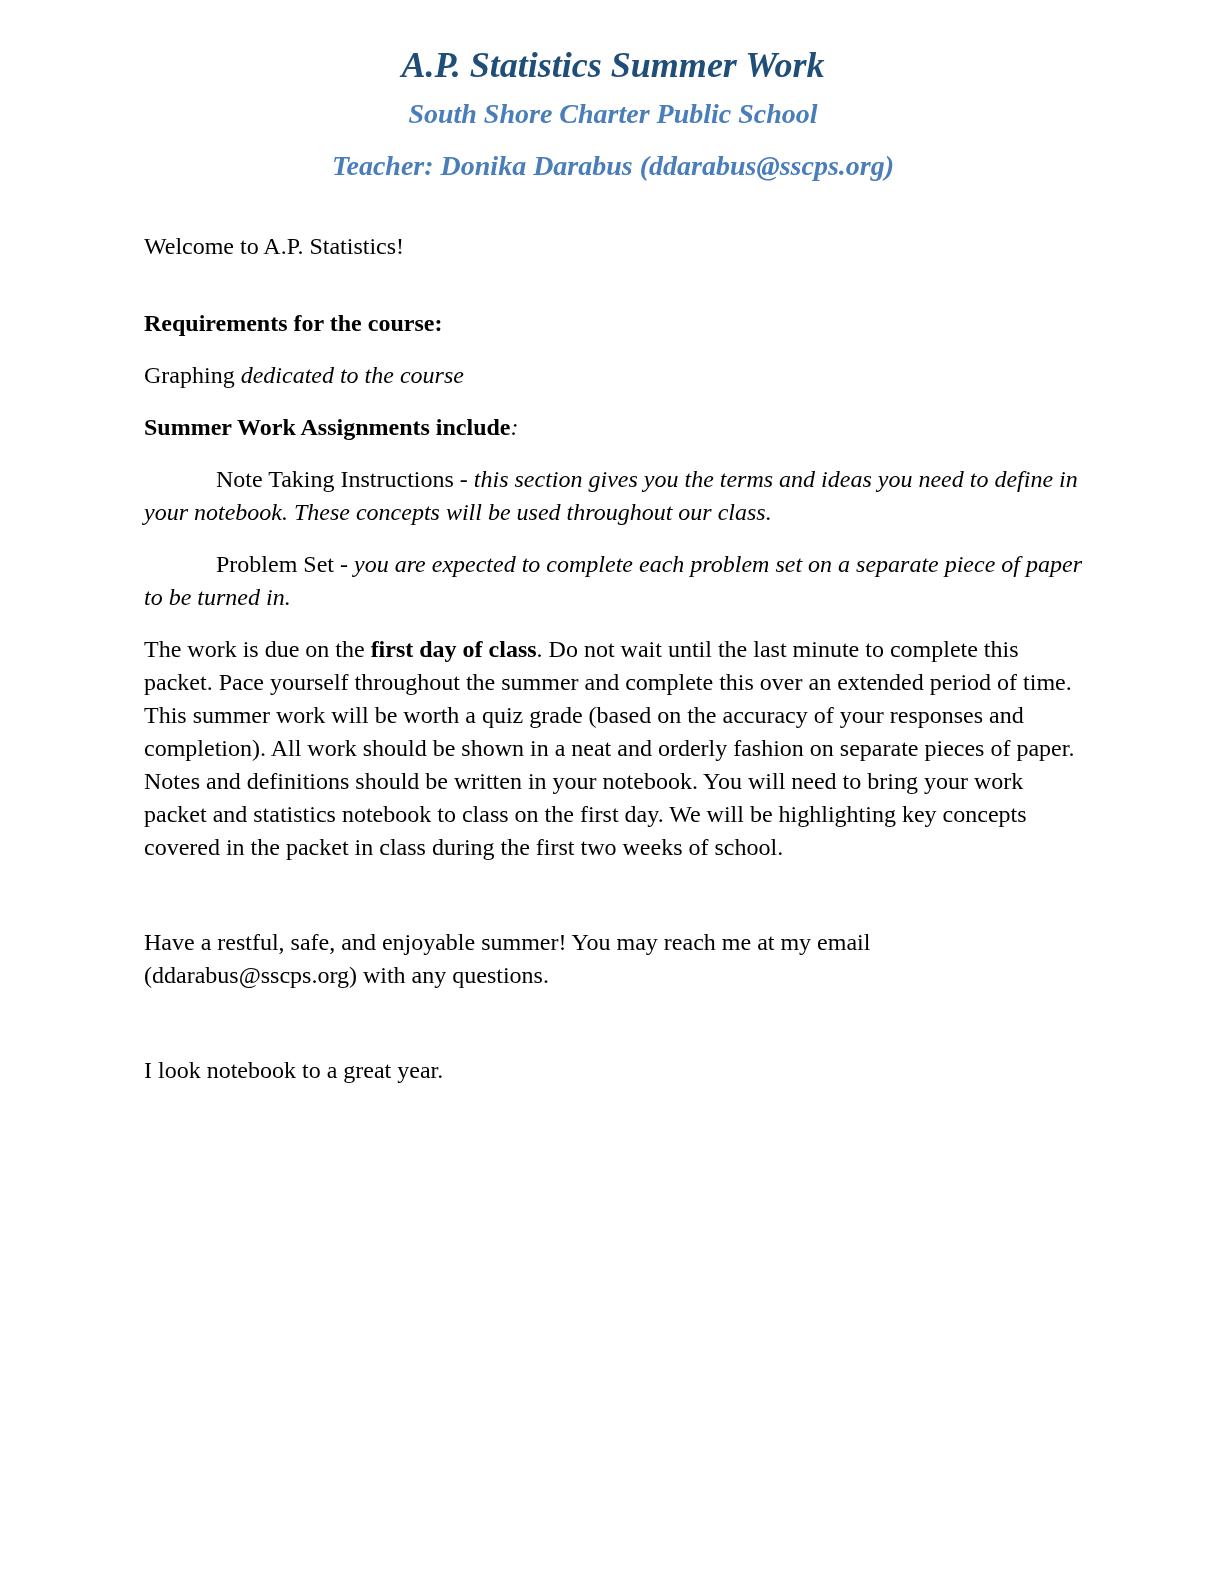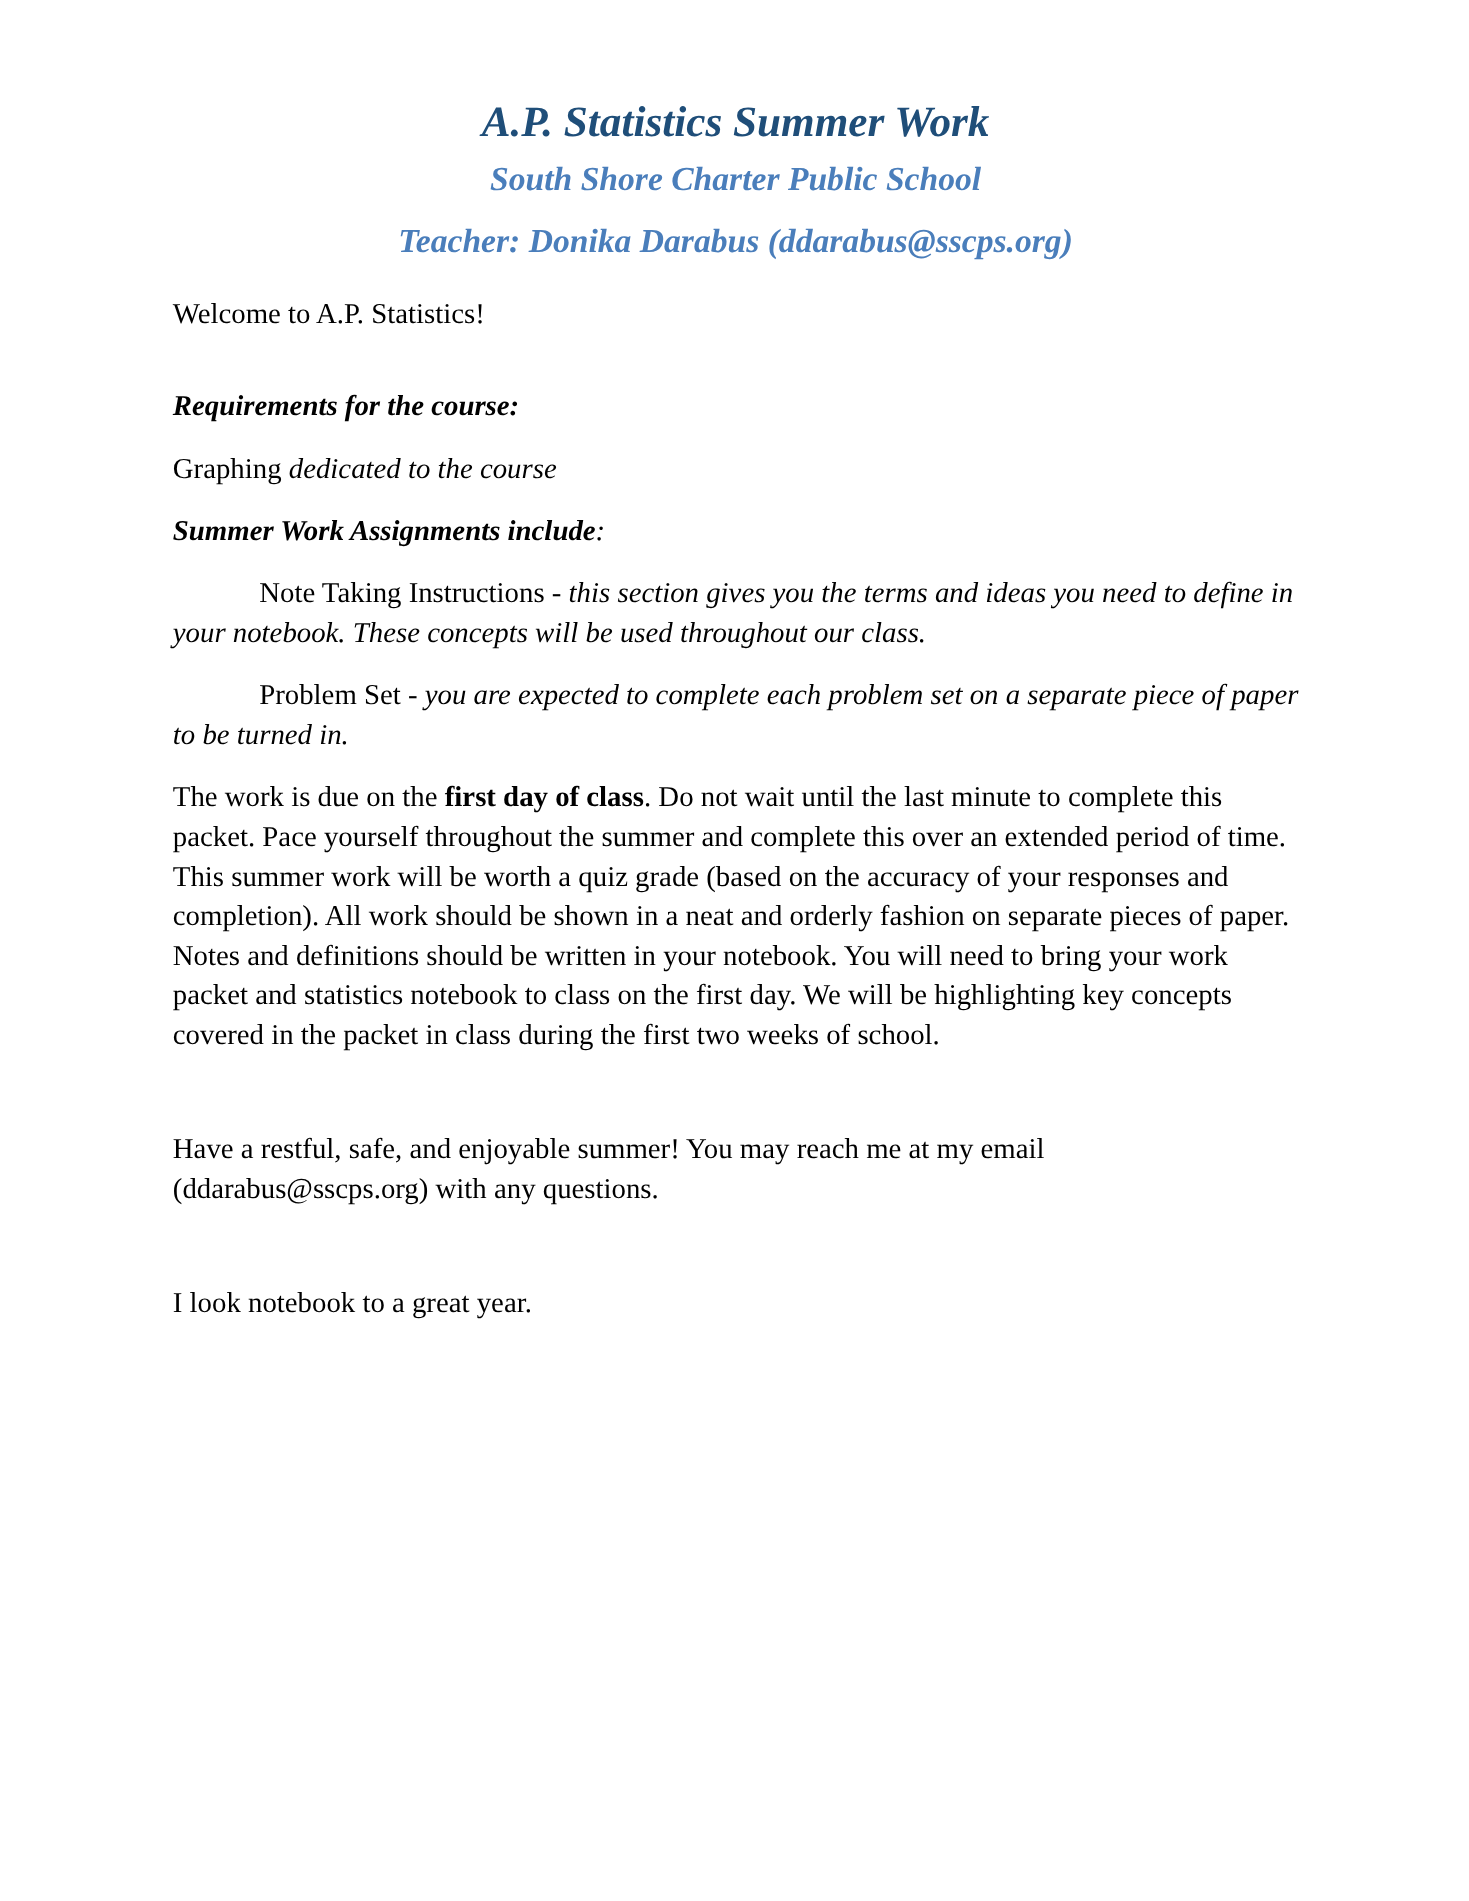--- a/index.html
+++ b/index.html
@@ -7,21 +7,21 @@
     padding: 0;
     background: #ffffff;
   }
   .page {
     position: relative;
     width: 1224px;
     height: 1584px;
     margin: 0 auto;
     background: var(--page-bg, #ffffff);
     box-sizing: border-box;
-    padding: 80px 142px 0 144px;
+    padding: 44px 142px 0 144px;
     font-family: "Liberation Serif", "DejaVu Serif", serif;
     color: var(--body-color, #000000);
     overflow: hidden;
   }
   .doc-title {
     margin: 0 0 10px 0;
     text-align: center;
     font-size: 36px;
     line-height: 1.2;
     font-weight: bold;
@@ -31,38 +31,37 @@
   .doc-subtitle {
     margin: 0 0 18px 0;
     text-align: center;
     font-size: 28px;
     line-height: 1.2;
     font-weight: bold;
     font-style: italic;
     color: var(--subtitle-color, #4a7ebb);
   }
   .doc-subtitle.last {
-    margin-bottom: 28px;
+    margin-bottom: 48px;
     text-align: center;
   }
   p {
     margin: 0 0 19px 0;
     font-size: 24px;
     line-height: 33px;
     white-space: pre-wrap;
   }
   .indent {
     text-indent: 72px;
   }
   .space-before {
     margin-top: 62px;
   }
   .bi {
     font-weight: bold;
-    font-style: italic;
     margin-top: 44px;
   }
   .i {
     font-style: italic;
   }
   .b {
     font-weight: bold;
     margin-top: 48px;
   }
 </style>

